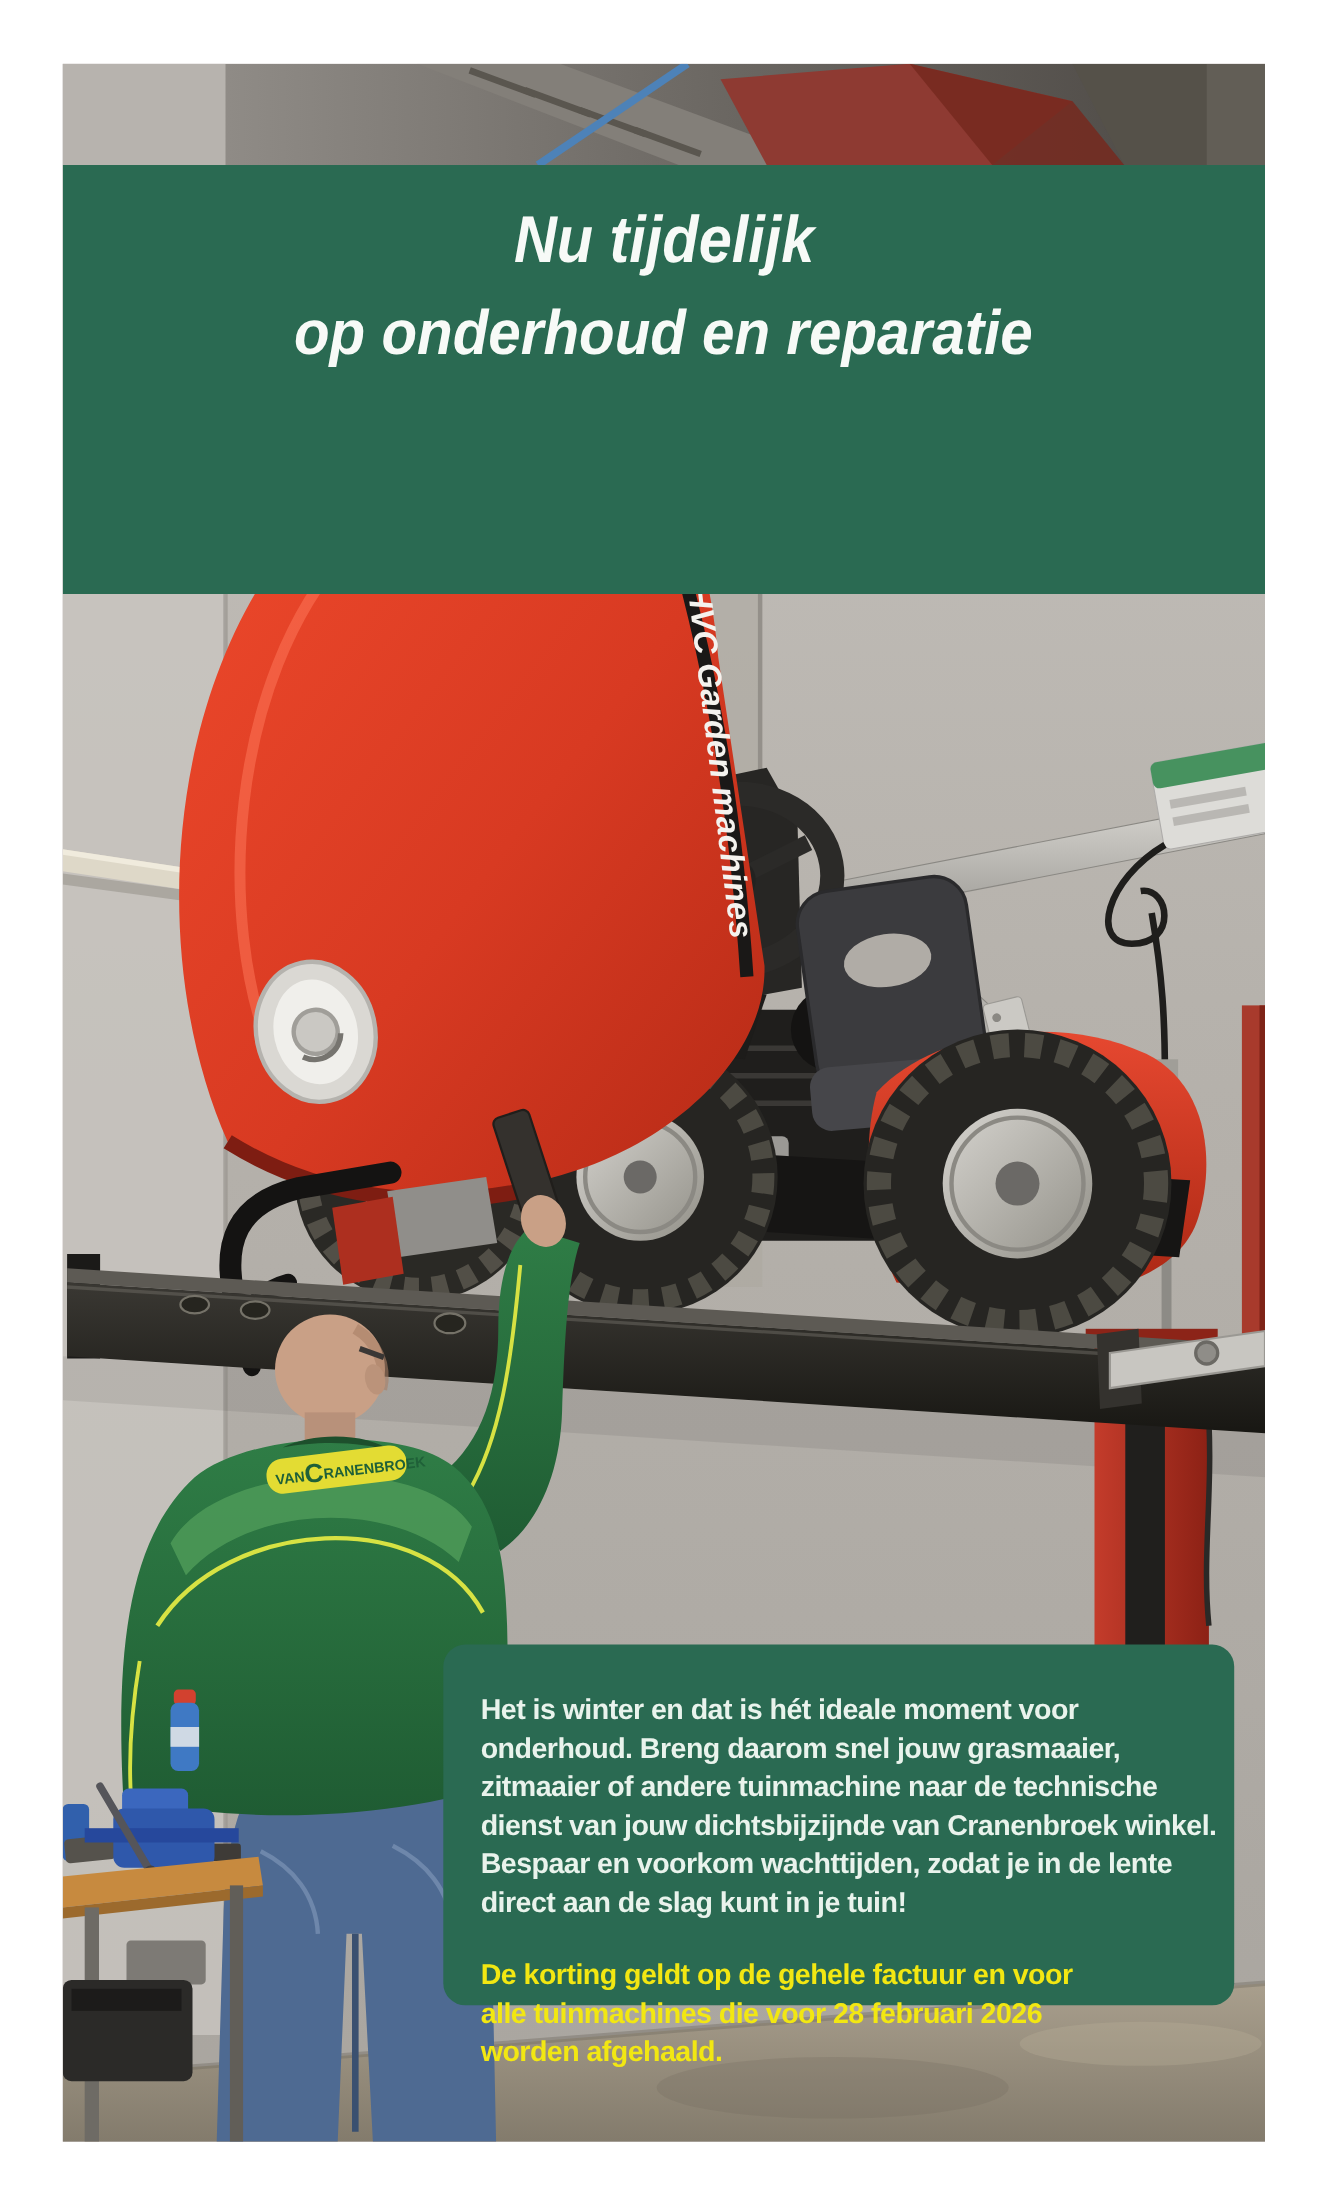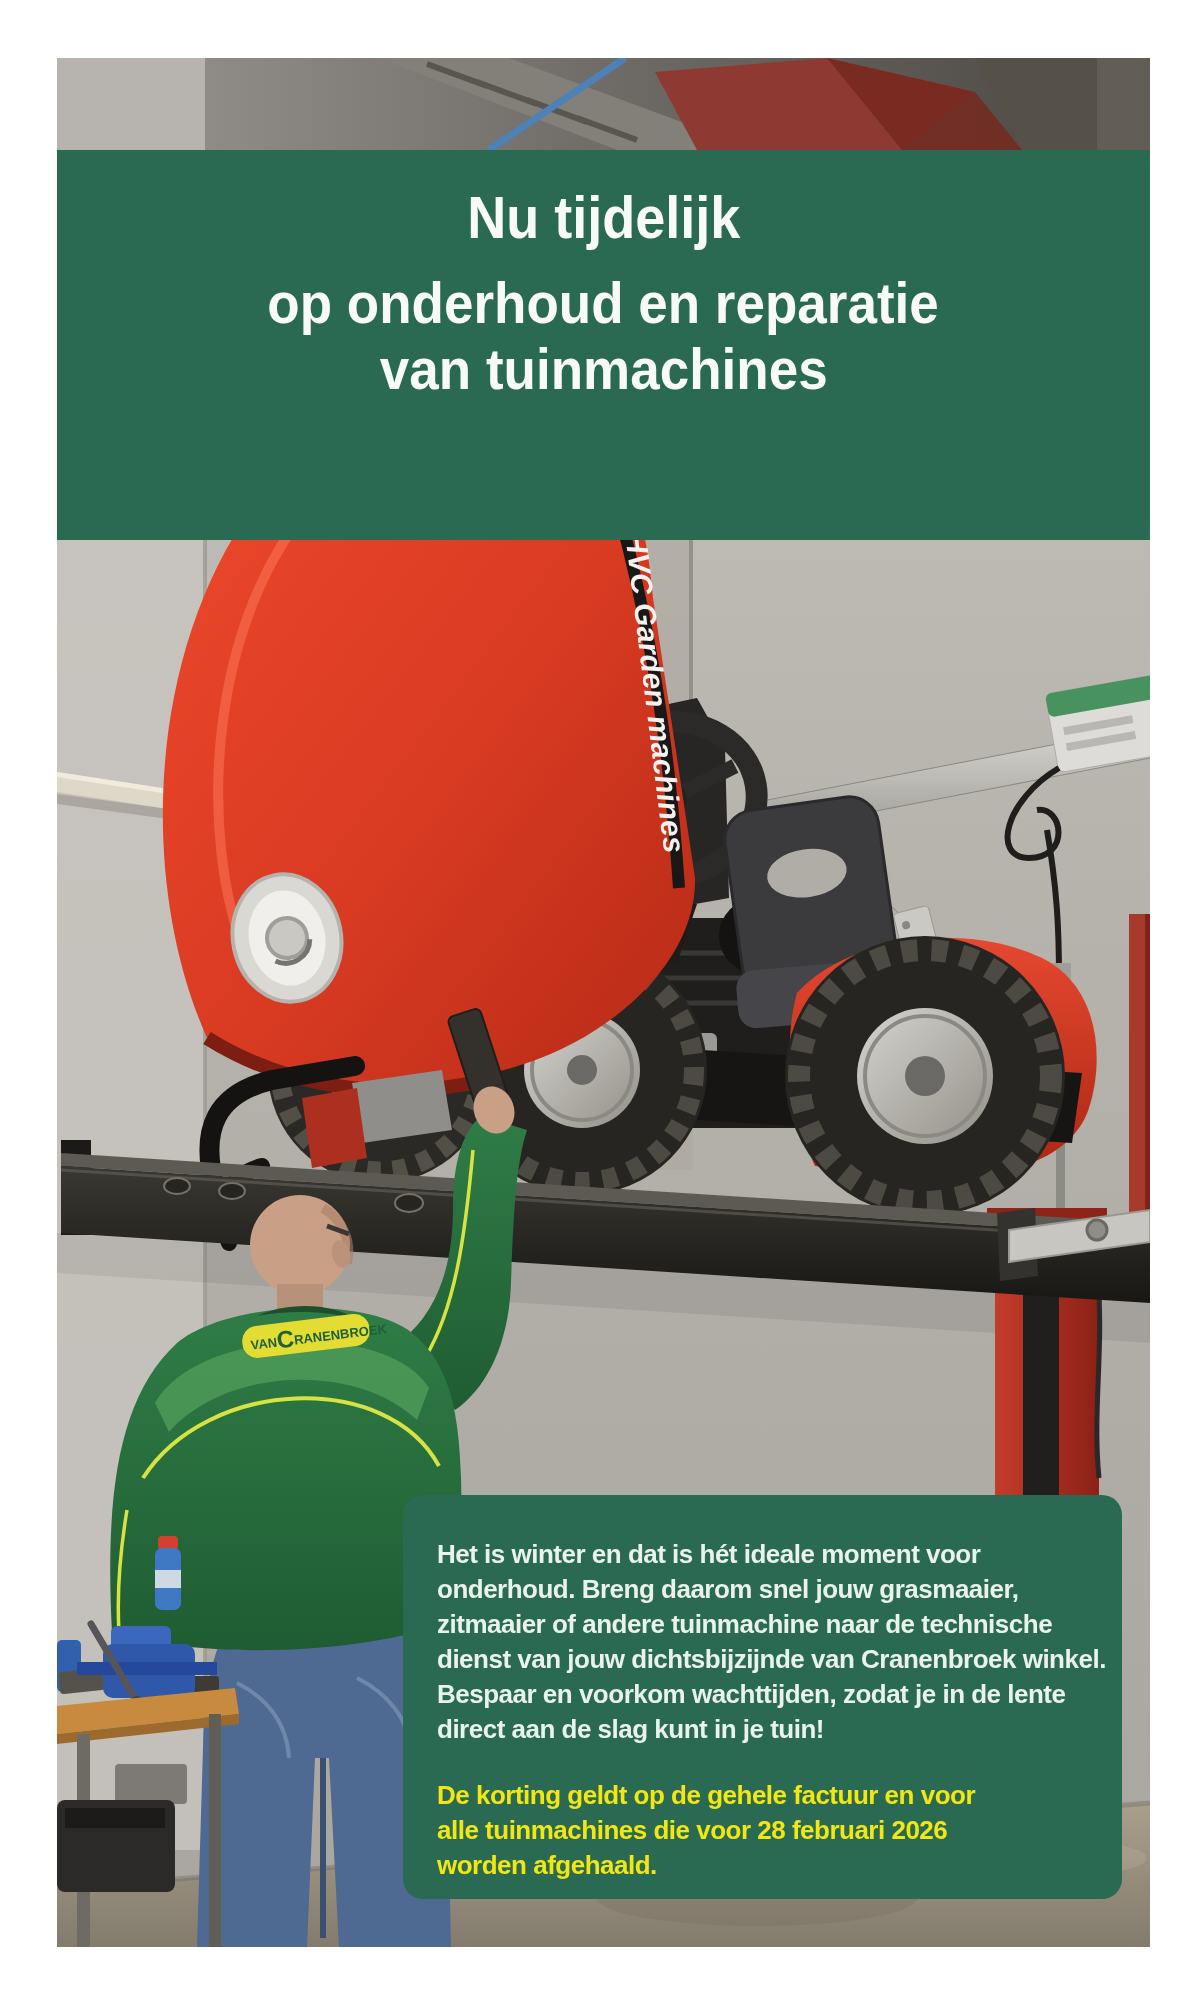--- a/index.html
+++ b/index.html
@@ -10,33 +10,33 @@
   }
   *{box-sizing:border-box;}
   html,body{margin:0;padding:0;background:#ffffff;}
   body{font-family:"Liberation Sans", sans-serif;}
   .stage{position:relative;width:1204px;height:2000px;background:#ffffff;overflow:hidden;}
   .photo{position:absolute;left:57px;top:58px;width:1093px;height:1889px;overflow:hidden;background:#b5b1ac;}
   .photo svg{position:absolute;left:0;top:0;width:1093px;height:1889px;display:block;}
 
   
   .banner{position:absolute;left:0;top:92px;width:1093px;height:390px;background:var(--green);
-          text-align:center;padding-top:28px;}
+          text-align:center;padding-top:28px;font-style:italic;}
   .banner .line{white-space:nowrap;font-weight:bold;}
   .banner .scale{display:inline-block;transform-origin:50% 50%;}
   .b-intro{font-size:60px;line-height:80px;height:80px;color:var(--banner-text);}
   .b-intro .scale{transform:scaleX(.90);}
   .b-head{font-size:106px;line-height:118px;height:118px;margin-top:4px;color:var(--yellow);letter-spacing:-2px;}
   .b-head .scale{transform:scaleX(.90);}
   .b-sub{font-size:57px;line-height:66px;height:66px;color:var(--banner-text);}
   .b-sub1{margin-top:12px;}
   .b-sub .scale{transform:scaleX(.93);}
 
   
-  .infobox{position:absolute;left:346px;top:1437px;width:719px;height:404px;background:var(--green);
+  .infobox{position:absolute;left:346px;top:1437px;width:719px;height:328px;background:var(--green);
            border-radius:20px;padding:42px 26px 0 34px;}
   .infobox .para{font-size:26px;line-height:35px;font-weight:bold;letter-spacing:-0.5px;
                  color:var(--info-text);white-space:nowrap;}
   .infobox .highlight{margin-top:31px;font-size:26px;line-height:35px;font-weight:bold;letter-spacing:-0.5px;
                  color:var(--yellow);white-space:nowrap;}
 </style>
 </head>
 <body>
 
 <div class="stage">
@@ -312,21 +312,20 @@
         <rect x="152" y="1656" width="12" height="233" fill="#615e58"></rect>
         <rect x="58" y="1706" width="72" height="40" rx="4" fill="#7d7a75"></rect>
         <rect x="0" y="1742" width="118" height="92" rx="8" fill="#2b2a28"></rect>
         <rect x="8" y="1750" width="100" height="20" fill="#1c1b1a"></rect>
       </g>
     </svg>
 
     <div class="banner">
       <div class="line b-intro"><span class="scale">Nu tijdelijk</span></div>
       <div class="line b-sub b-sub1"><span class="scale">op onderhoud en reparatie</span></div>
-      <div class="line b-sub"><span class="scale">van tuinmachines</span></div>
     </div>
 
     <div class="infobox">
       <div class="para">Het is winter en dat is hét ideale moment voor<br>onderhoud. Breng daarom snel jouw grasmaaier,<br>zitmaaier of andere tuinmachine naar de technische<br>dienst van jouw dichtsbijzijnde van Cranenbroek winkel.<br>Bespaar en voorkom wachttijden, zodat je in de lente<br>direct aan de slag kunt in je tuin!</div>
       <div class="highlight">De korting geldt op de gehele factuur en voor<br>alle tuinmachines die voor 28 februari 2026<br>worden afgehaald.</div>
     </div>
 
   </div>
 </div>
 

